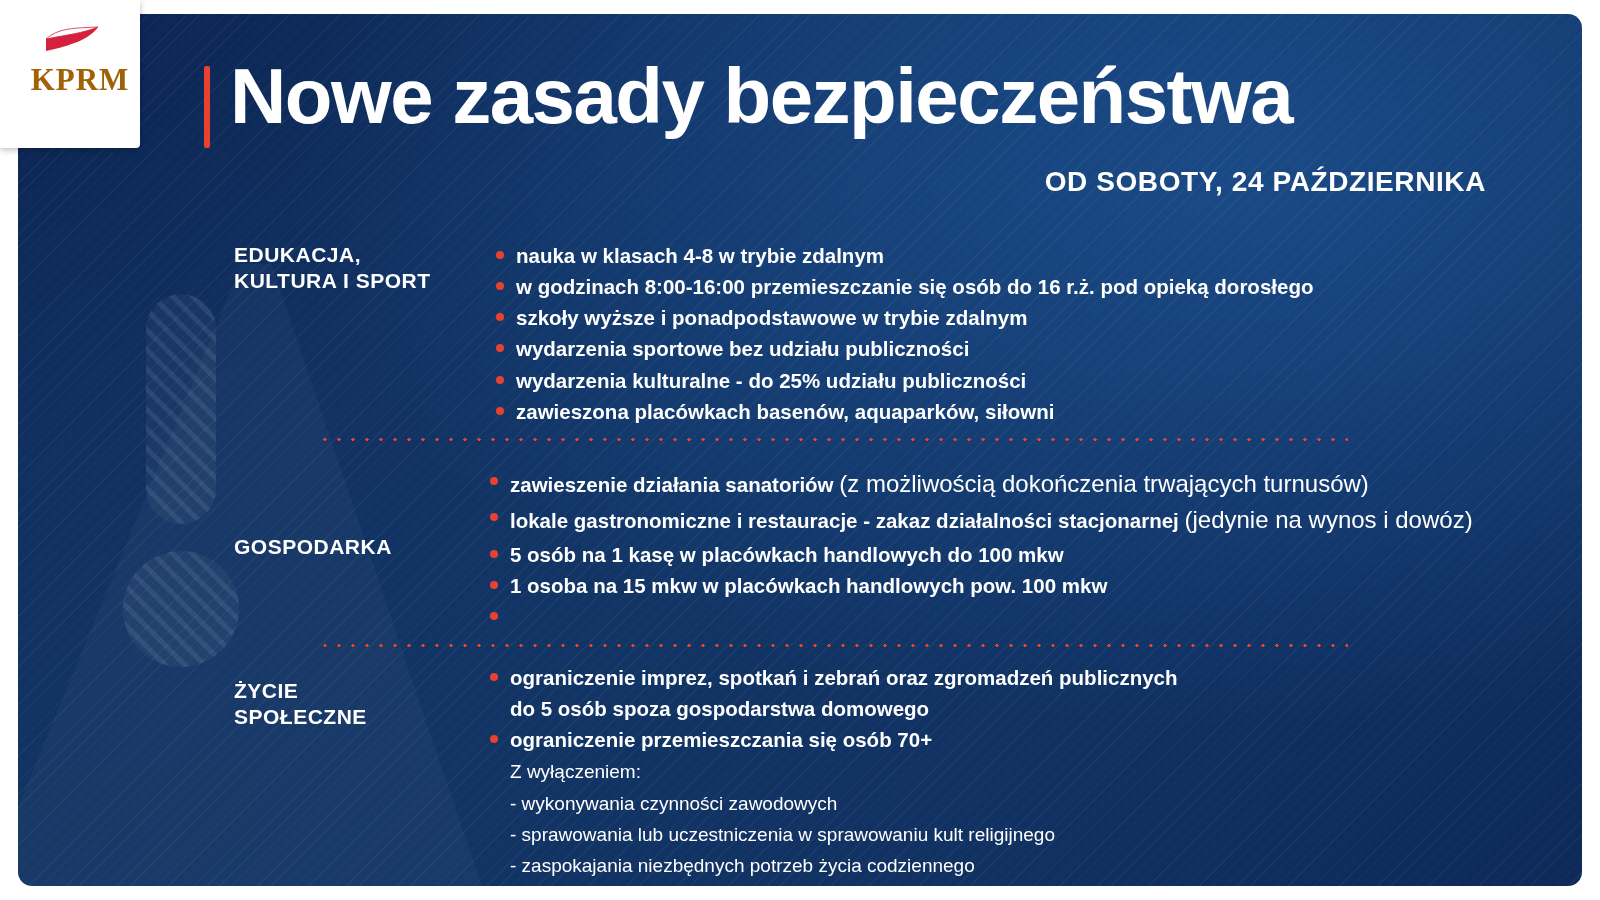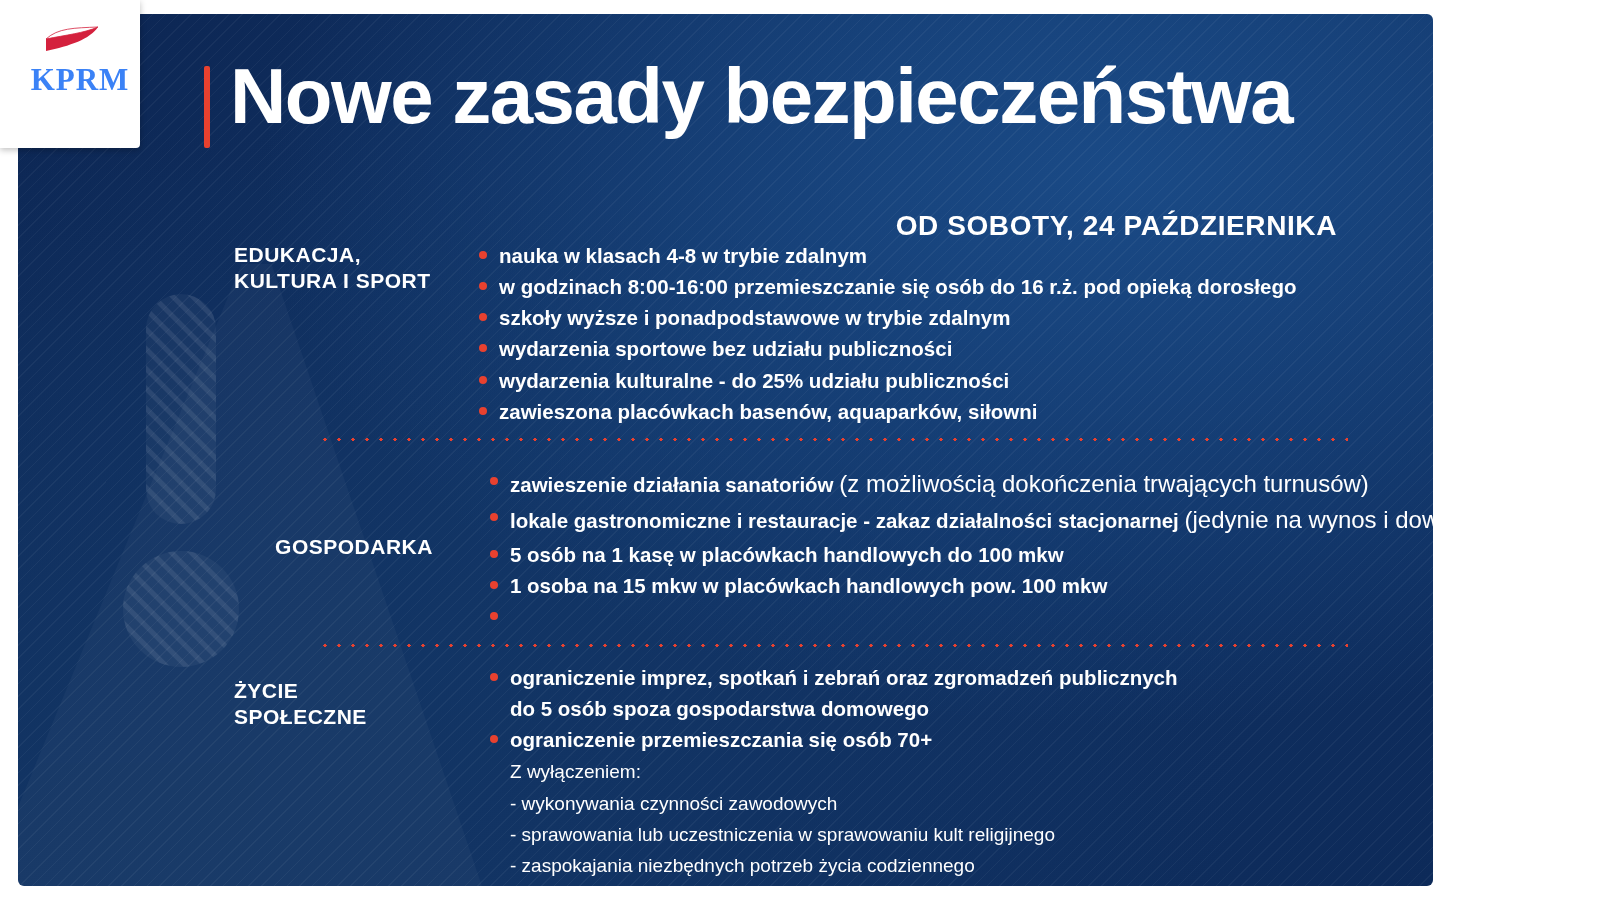--- a/index.html
+++ b/index.html
@@ -18,23 +18,23 @@
     height: 900px;
     background: #ffffff;
     overflow: hidden;
   }
 
   
   .panel {
     position: absolute;
     left: 18px;
     top: 14px;
-    width: 1415px;
+    width: 1564px;
     height: 872px;
-    border-radius: 6px;
+    border-radius: 14px;
     background:
       radial-gradient(ellipse at 78% 18%, #1a4a86 0%, rgba(26,74,134,0) 55%),
       radial-gradient(ellipse at 15% 85%, #123463 0%, rgba(18,52,99,0) 60%),
       linear-gradient(135deg, #0c2552 0%, #123669 45%, #0d2a59 100%);
     overflow: hidden;
   }
 
   
   .panel-stripes {
     position: absolute;
@@ -81,21 +81,21 @@
   }
   .logo-text {
     position: absolute;
     left: 0;
     top: 62px;
     width: 160px;
     text-align: center;
     font-family: "Liberation Serif", serif;
     font-size: 31px;
     letter-spacing: 1px;
-    color: #3b82f6;
+    color: #a16207;
     font-weight: 700;
   }
 
   
   .title-bar {
     position: absolute;
     left: 186px;
     top: 52px;
     width: 6px;
     height: 82px;
@@ -115,21 +115,20 @@
   }
   .subtitle {
     position: absolute;
     right: 96px;
     top: 152px;
     color: #ffffff;
     font-size: 28px;
     font-weight: 700;
     letter-spacing: 0.6px;
     white-space: nowrap;
-    margin-top: 44px;
   }
 
   
   .section-label {
     position: absolute;
     color: #ffffff;
     font-size: 21px;
     font-weight: 700;
     letter-spacing: 0.5px;
     line-height: 1.25;
@@ -178,24 +177,24 @@
   .divider {
     position: absolute;
     height: 3px;
     background-image: radial-gradient(circle, #e8412f 1.6px, rgba(0,0,0,0) 1.8px);
     background-size: 14px 3px;
     background-repeat: repeat-x;
   }
 
   
   #sec1-label { left: 216px; top: 228px; width: 240px; }
-  #sec1-list  { left: 459px; top: 226px; }
+  #sec1-list  { left: 476px; top: 226px; }
   #div1 { left: 300px; top: 424px; width: 1030px; }
 
-  #sec2-label { left: 216px; top: 520px; width: 240px; text-align: center; }
+  #sec2-label { left: 216px; top: 520px; width: 240px; }
   #sec2-list  { left: 470px; top: 452px; }
   #div2 { left: 300px; top: 630px; width: 1030px; }
 
   #sec3-label { left: 216px; top: 664px; width: 240px; }
   #sec3-list  { left: 470px; top: 648px; }
 </style>
 </head>
 <body>
 
 <div id="poster">

